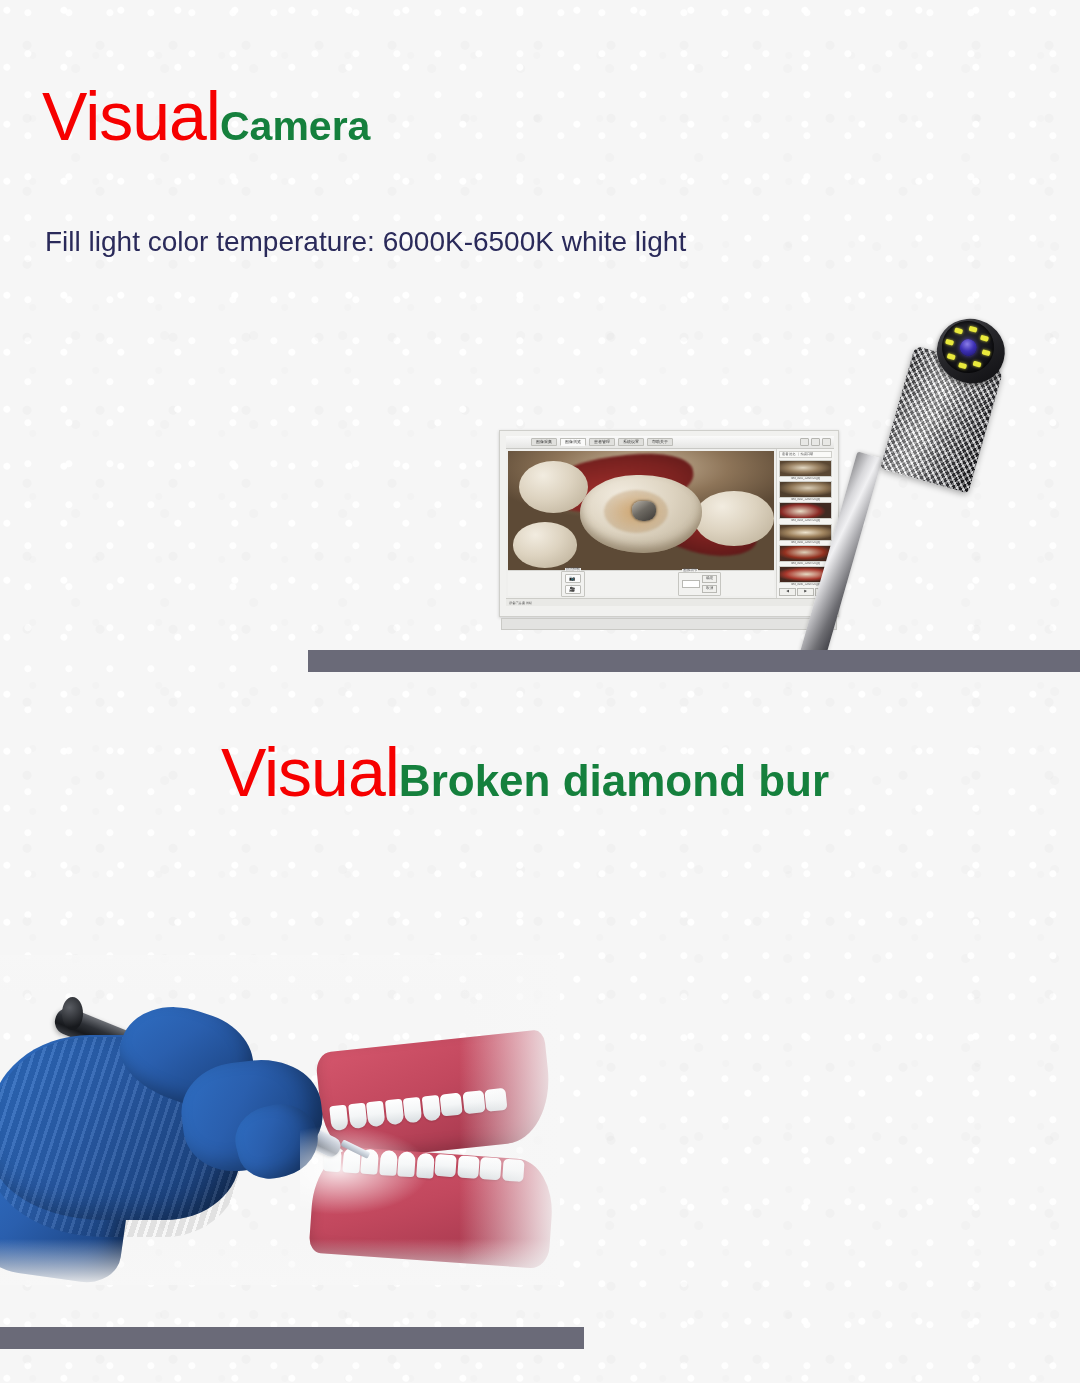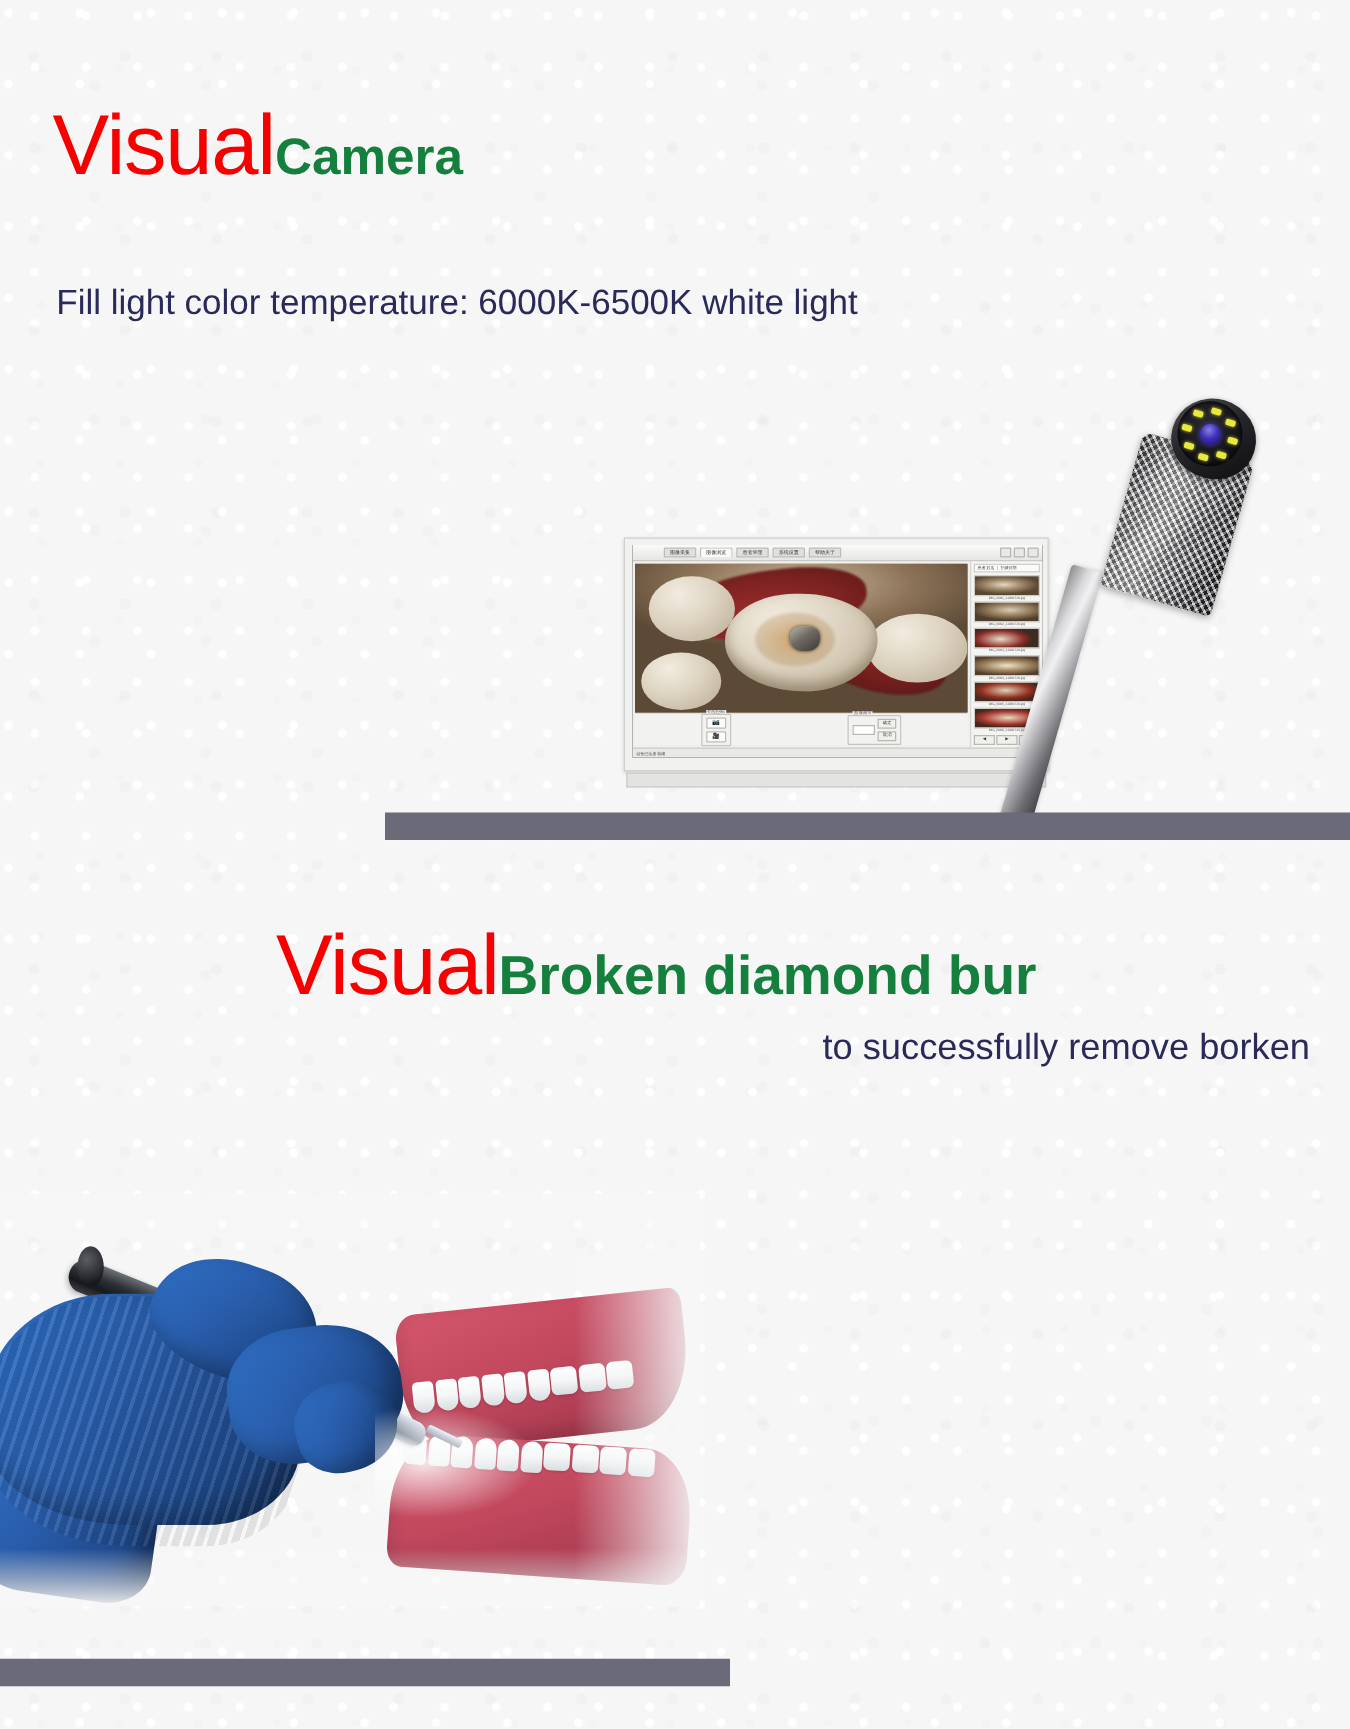--- a/index.html
+++ b/index.html
@@ -732,21 +732,20 @@
     </div>
   </div>
 
   <div class="divider-bar" id="divider-top"></div>
 
   <div class="block-heading" id="heading-bur">
     <span class="kw-red">Visual</span><span class="kw-rest">Broken diamond bur</span>
   </div>
 
   <div class="body-copy">
-    <div>to successfully remove borken</div>
   </div>
 
   <div id="demo-photo">
 
     <div class="jaw jaw-upper"></div>
     <div class="teeth-row teeth-upper">
       <div class="t"></div>
       <div class="t"></div>
       <div class="t"></div>
       <div class="t"></div>

